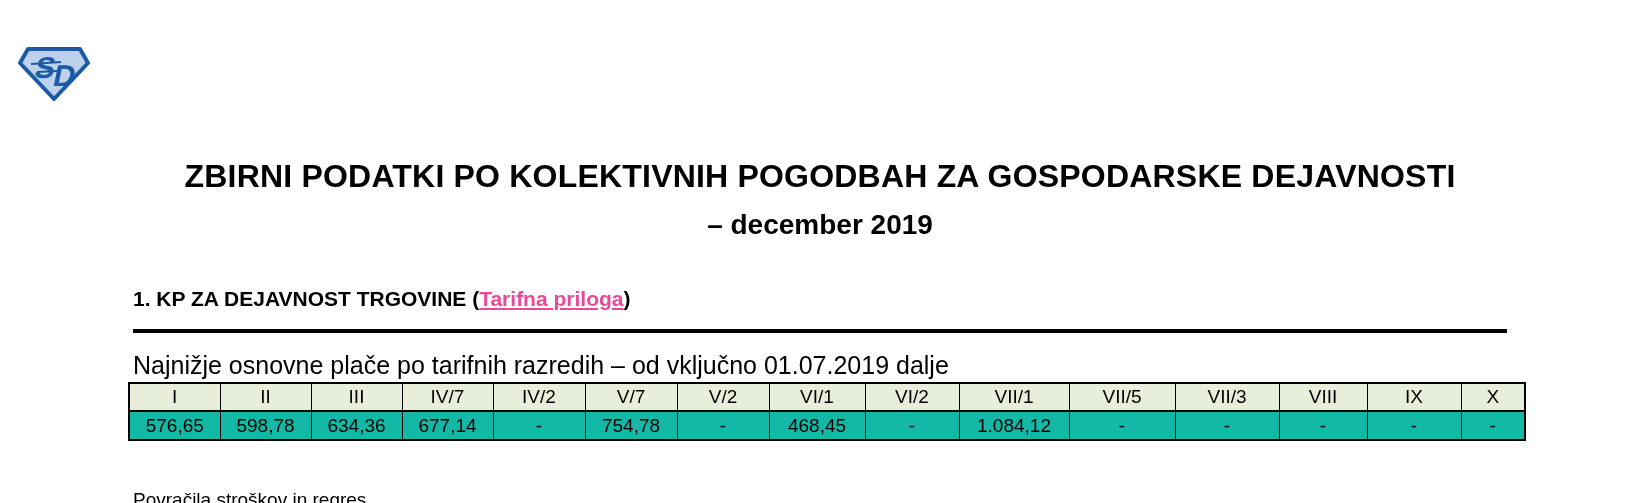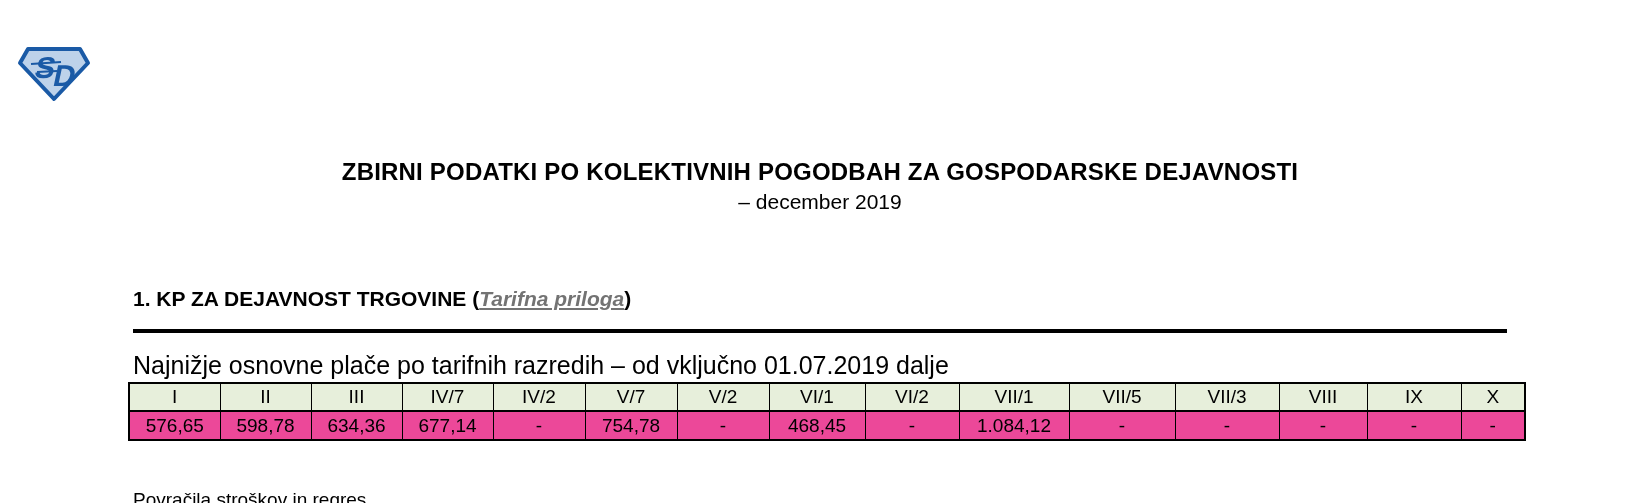--- a/index.html
+++ b/index.html
@@ -2,39 +2,39 @@
 <html><head>
 <meta charset="utf-8">
 <style>
   html,body{margin:0;padding:0;background:#fff;}
   .page{
     position:relative;width:1637px;height:503px;background:#ffffff;
     font-family:"Liberation Sans",sans-serif;color:#000;overflow:hidden;
   }
   .logo{position:absolute;left:17px;top:42px;width:74px;height:60px;}
   .title-block{position:absolute;left:133px;right:130px;top:158px;text-align:center;}
-  .title-line1{font-size:24px;font-weight:bold;letter-spacing:0.2px;}
-  .title-line2{font-size:21px;font-weight:normal;margin-top:4px;}
+  .title-line1{font-size:32px;font-weight:bold;letter-spacing:0.2px;}
+  .title-line2{font-size:28px;font-weight:bold;margin-top:14px;}
   .section-heading{
     position:absolute;left:133px;top:287px;font-size:21px;font-weight:bold;white-space:nowrap;
   }
-  .section-heading a{color:#737373;text-decoration:underline;cursor:pointer;font-style:italic;}
+  .section-heading a{color:#ec4899;text-decoration:underline;cursor:pointer;}
   .rule{position:absolute;left:133px;top:329px;width:1374px;height:4px;background:#000;}
   .table-caption{position:absolute;left:133px;top:351px;font-size:25px;}
   .wage-table{
     position:absolute;left:128px;top:382px;border-collapse:collapse;table-layout:fixed;
     font-size:19px;
   }
   .wage-table th,.wage-table td{
     border:1px solid #000;text-align:center;padding:0 2px;font-weight:normal;
     overflow:hidden;white-space:nowrap;
   }
   .wage-table{border:2px solid #000;}
   .wage-table thead th{background:#e7efdb;height:26px;}
-  .wage-table tbody td{background:#ec4899;height:27px;}
+  .wage-table tbody td{background:#14b8a6;height:27px;}
   .wage-table thead tr{border-bottom:2px solid #000;}
   .footer-text{position:absolute;left:133px;top:470px;font-size:19px;margin-top:19px;}
   .logo svg text{font-family:"Liberation Sans",sans-serif;}
 </style>
 </head>
 <body>
 
 <div class="page">
 
   <div class="logo">

